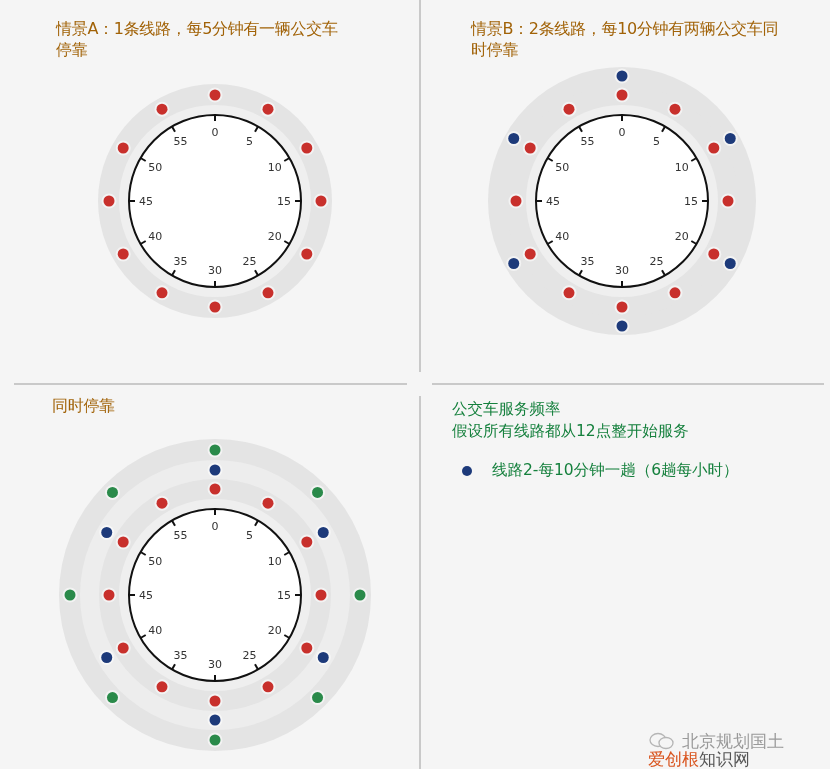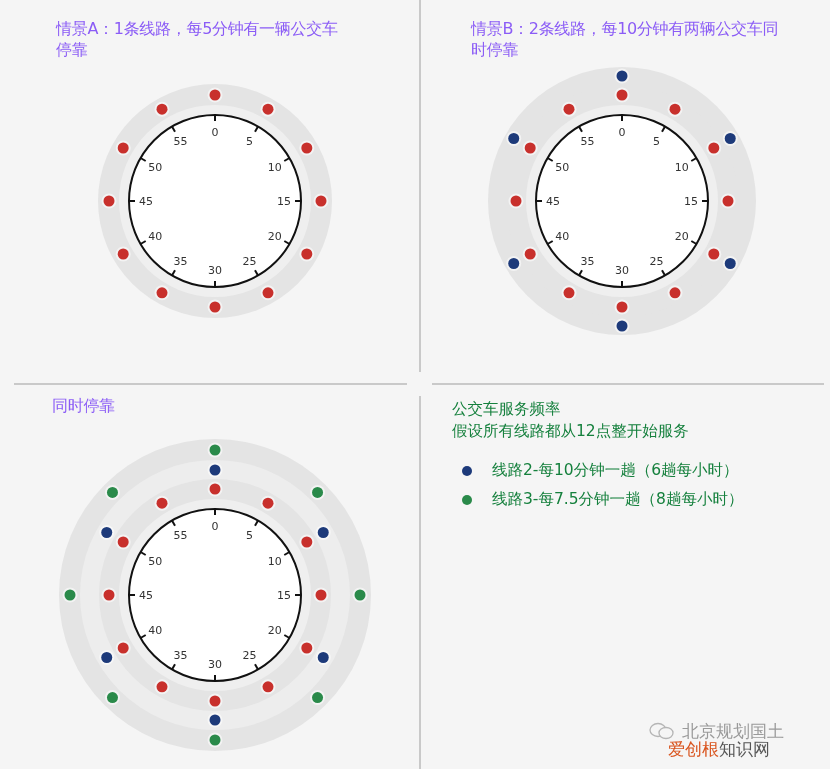--- a/index.html
+++ b/index.html
@@ -3,33 +3,33 @@
 <meta charset="utf-8">
 <style>
   html, body { margin: 0; padding: 0; }
   body {
     width: 830px; height: 769px; position: relative; overflow: hidden;
     background: #f5f5f5;
     font-family: "DejaVu Sans", "Liberation Sans", sans-serif;
     color: #333;
   }
   .title {
-    position: absolute; font-size: 16px; line-height: 21px; color: #8b5cf6;
+    position: absolute; font-size: 16px; line-height: 21px; color: #a16207;
     letter-spacing: -0.3px;
   }
   .divider { position: absolute; background: #c9c9c9; }
   svg.clocks { position: absolute; left: 0; top: 0; }
   .legend { position: absolute; left: 452px; top: 398px; font-size: 15.5px; color: #15803d; }
   .legend .head { line-height: 22px; }
   .legend ul { list-style: none; margin: 14px 0 0 0; padding: 0; }
   .legend li { display: flex; align-items: center; height: 29px; }
   .legend .dot { width: 10px; height: 10px; border-radius: 50%; margin: 0 20px 0 10px; }
   .watermark { position: absolute; left: 648px; top: 722px; font-size: 17px; line-height: 18px; }
-  .watermark .l1 { color: #9a9a9a; display: flex; align-items: center; gap: 6px; }
-  .watermark .l2 { margin-left: 20px; }
+  .watermark .l1 { color: #9a9a9a; display: flex; align-items: center; gap: 6px; margin-top: 10px; }
+  .watermark .l2 { }
   .watermark .l2 .a { color: #d9541e; }
   .watermark .l2 .b { color: #555; }
   .wechat-icon { width: 28px; height: 18px; }
 </style>
 </head>
 <body>
 
 <div class="title" style="left:56px; top:18px;">
   <div>情景A：1条线路，每5分钟有一辆公交车</div>
   <div>停靠</div>
@@ -247,24 +247,20 @@
   </svg>
 
 <div class="legend">
   <div class="head">公交车服务频率</div>
   <div class="head">假设所有线路都从12点整开始服务</div>
   <ul>
     <li>
       <span class="dot" style="background:#1d3a7a"></span>
       <span>线路2-每10分钟一趟（6趟每小时）</span>
     </li>
-    <li>
-      <span class="dot" style="background:#2a8a4a"></span>
-      <span>线路3-每7.5分钟一趟（8趟每小时）</span>
-    </li>
   </ul>
 </div>
 
 <div class="watermark">
   <div class="l1">
     <svg class="wechat-icon" viewBox="0 0 28 18">
       <ellipse cx="10" cy="8" rx="8" ry="6.5" fill="none" stroke="#b5b5b5" stroke-width="1.3"></ellipse>
       <ellipse cx="18" cy="11" rx="7" ry="5.5" fill="#f5f5f5" stroke="#b5b5b5" stroke-width="1.3"></ellipse>
     </svg>
     <span>北京规划国土</span>

